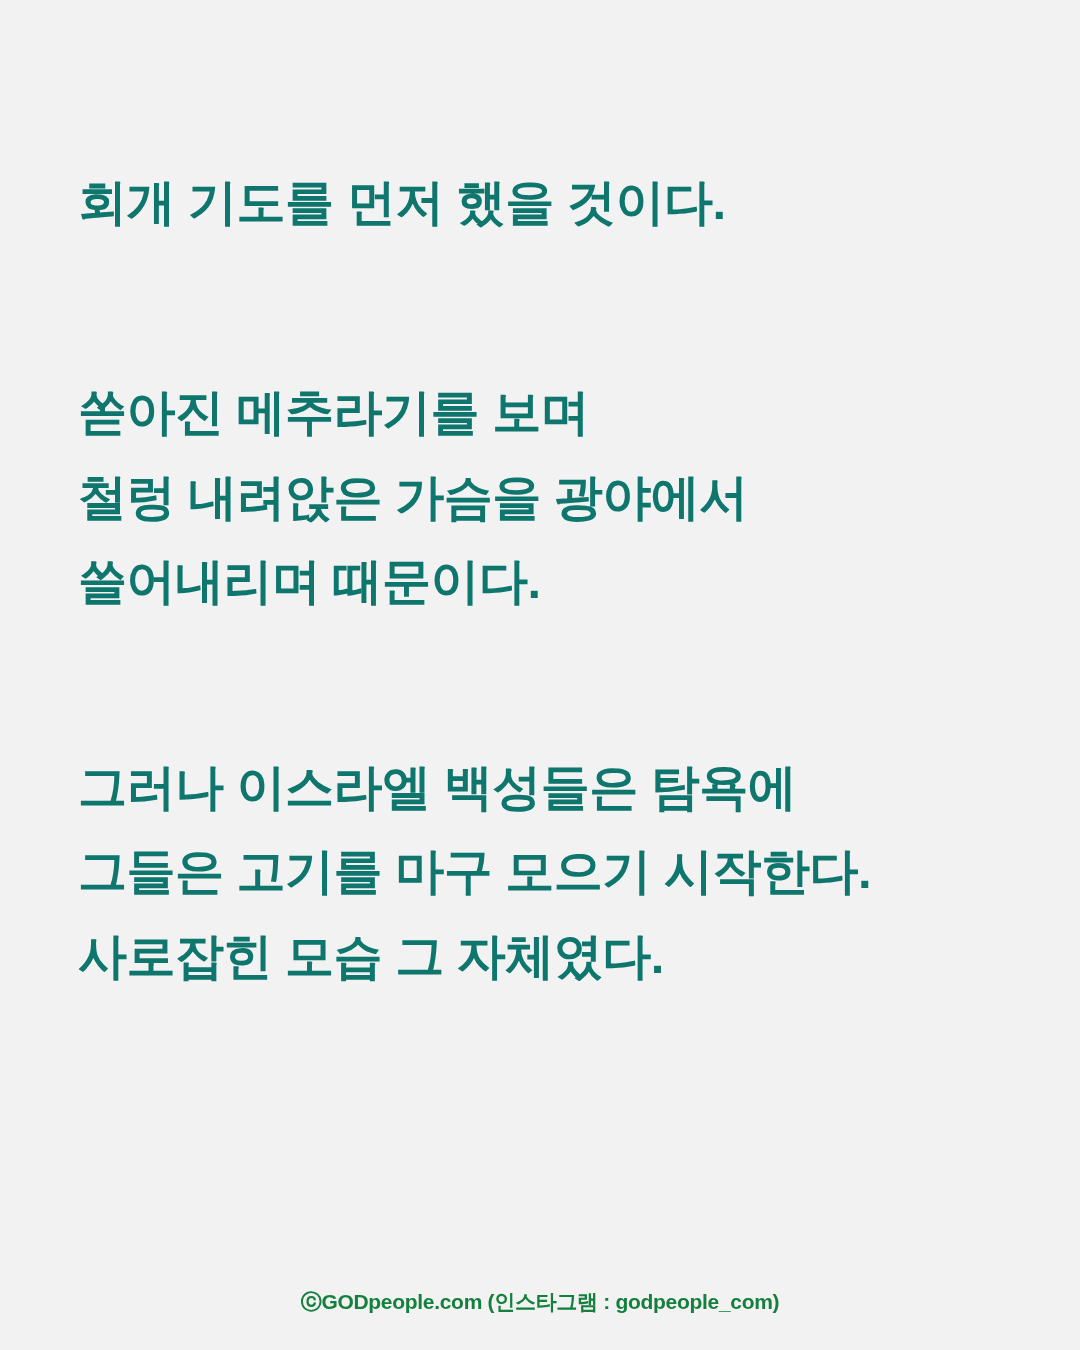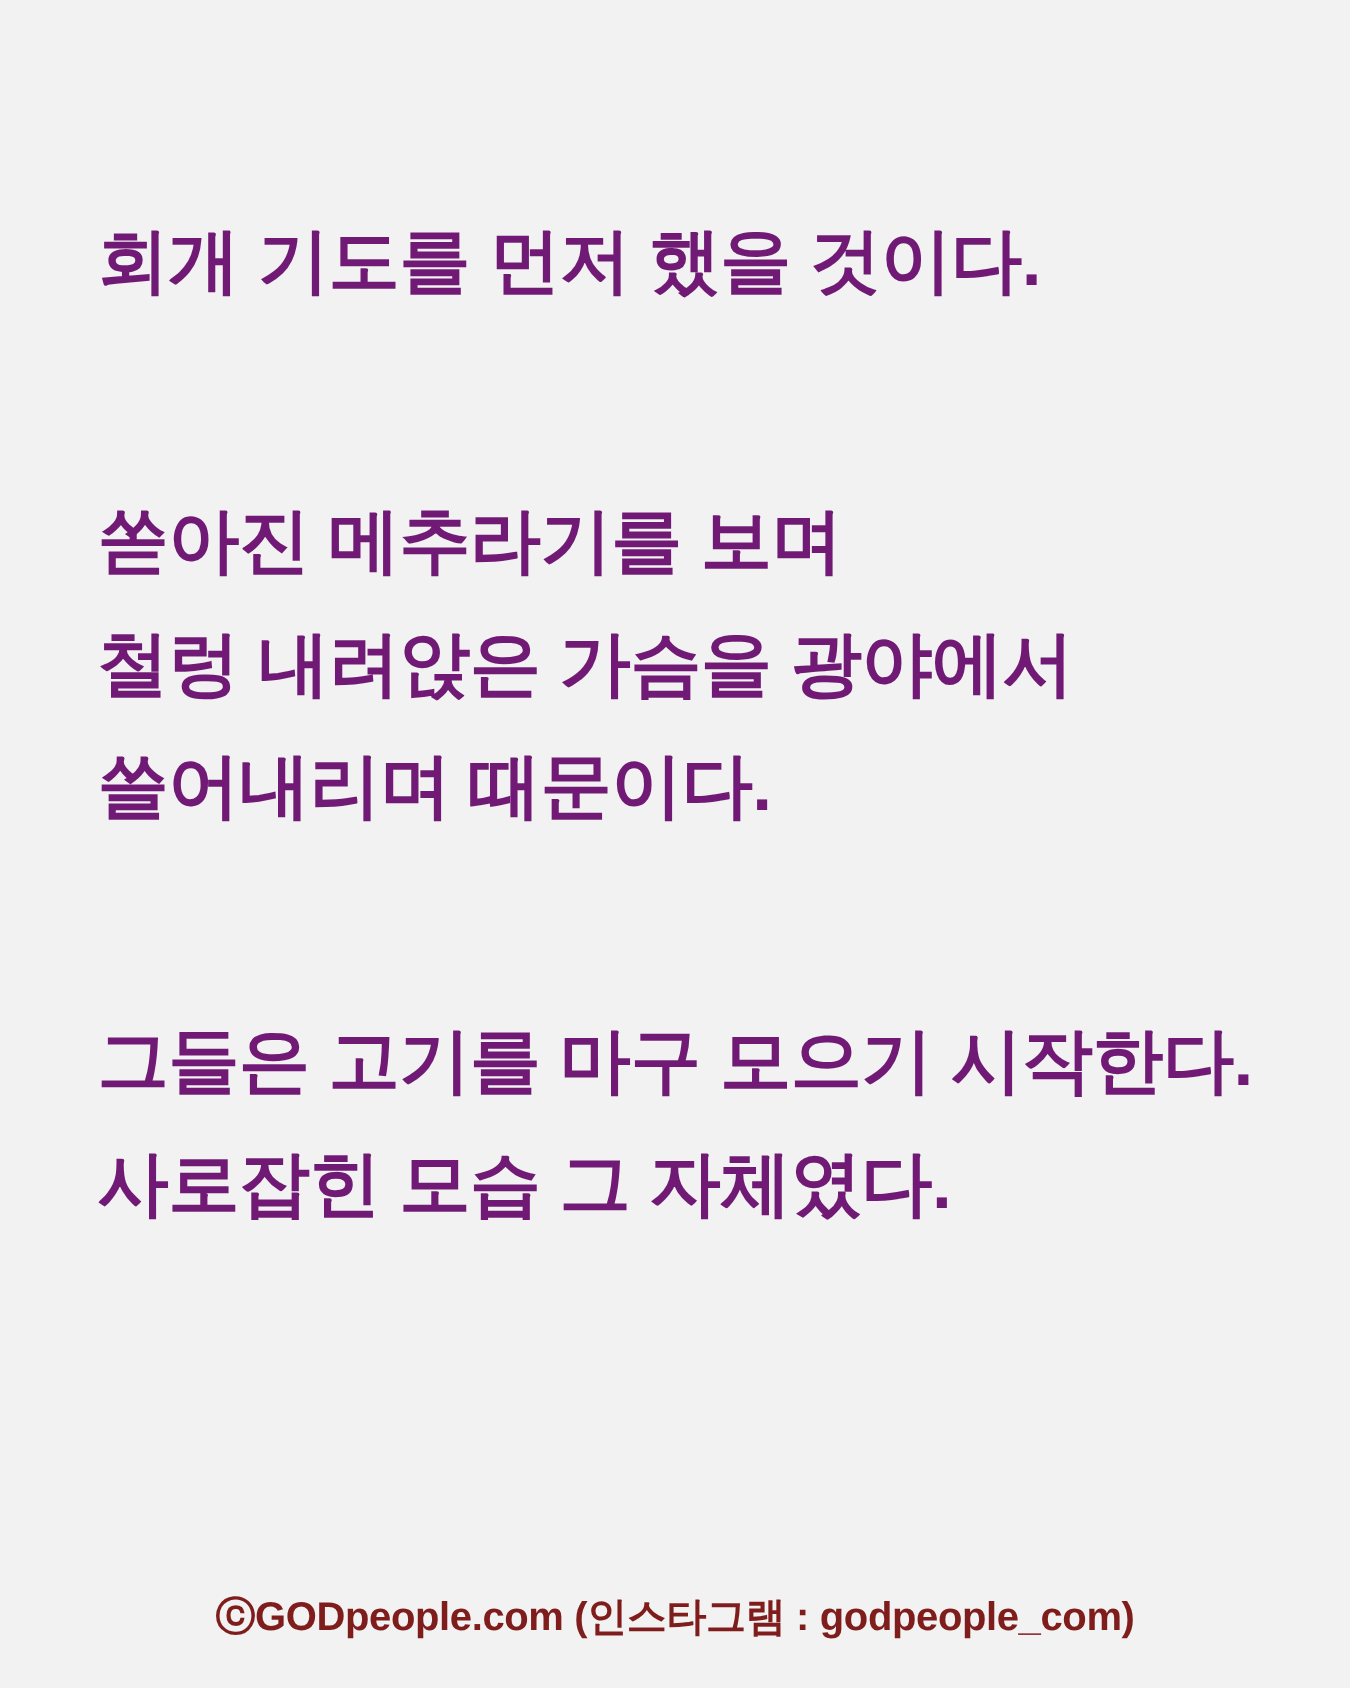--- a/index.html
+++ b/index.html
@@ -26,23 +26,23 @@
     top: 160px;
     width: 940px;
   }
   .para {
     margin: 0 0 48px 0;
   }
   .para:last-child {
     margin-bottom: 0;
   }
   .line {
-    font-size: 57px;
+    font-size: 49px;
     line-height: 1.72;
-    color: #701a75;
+    color: #0f766e;
     font-weight: 700;
     letter-spacing: -0.5px;
     white-space: pre;
   }
   .spacer-1 { height: 78px; }
   .spacer-2 { height: 74px; }
   .footer {
     position: absolute;
     left: 0;
     right: 0;
@@ -50,22 +50,22 @@
     text-align: center;
   }
   .footer-source {
     font-size: 26px;
     color: #1a1a1a;
     font-weight: 700;
     letter-spacing: -0.3px;
     margin-bottom: 14px;
   }
   .footer-credit {
-    font-size: 32px;
-    color: #7f1d1d;
+    font-size: 21px;
+    color: #15803d;
     font-weight: 700;
     letter-spacing: -0.3px;
   }
 </style>
 </head>
 <body>
 
 <div class="card">
 
   <div class="body-text">
@@ -78,20 +78,21 @@
 
     <div class="para">
       <div class="line">쏟아진 메추라기를 보며</div>
       <div class="line">철렁 내려앉은 가슴을 광야에서</div>
       <div class="line">쓸어내리며 때문이다.</div>
     </div>
 
     <div class="spacer-2"></div>
 
     <div class="para">
+      <div class="line">그러나 이스라엘 백성들은 탐욕에</div>
       <div class="line">그들은 고기를 마구 모으기 시작한다.</div>
       <div class="line">사로잡힌 모습 그 자체였다.</div>
     </div>
 
   </div>
 
   <div class="footer">
     <div class="footer-credit">ⓒGODpeople.com (인스타그램 : godpeople_com)</div>
   </div>
 

